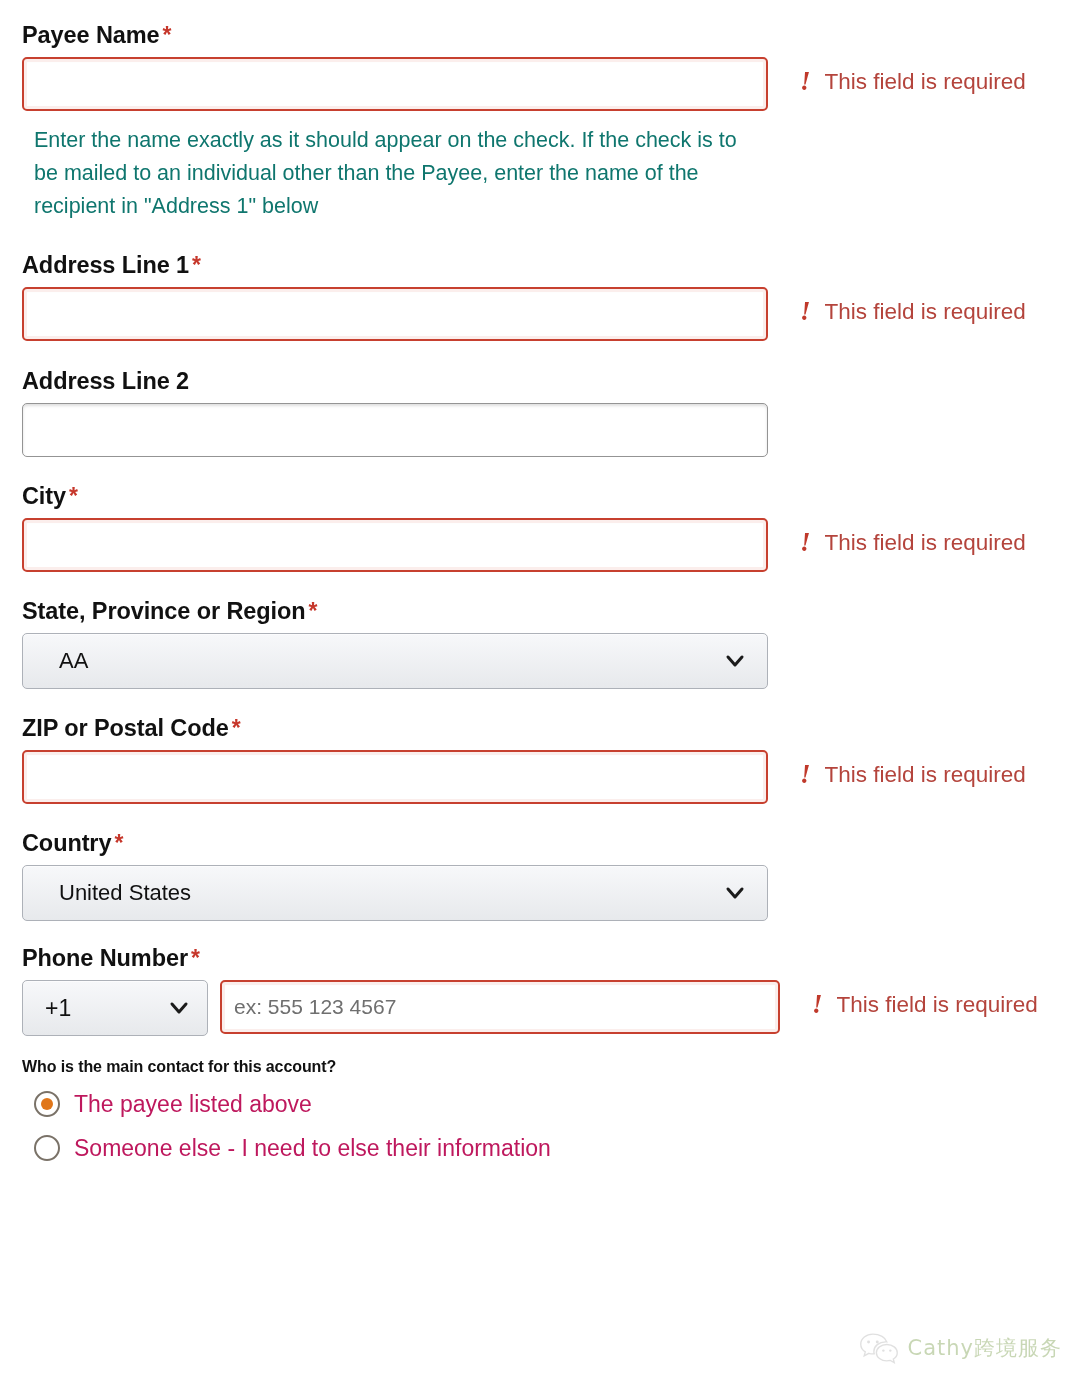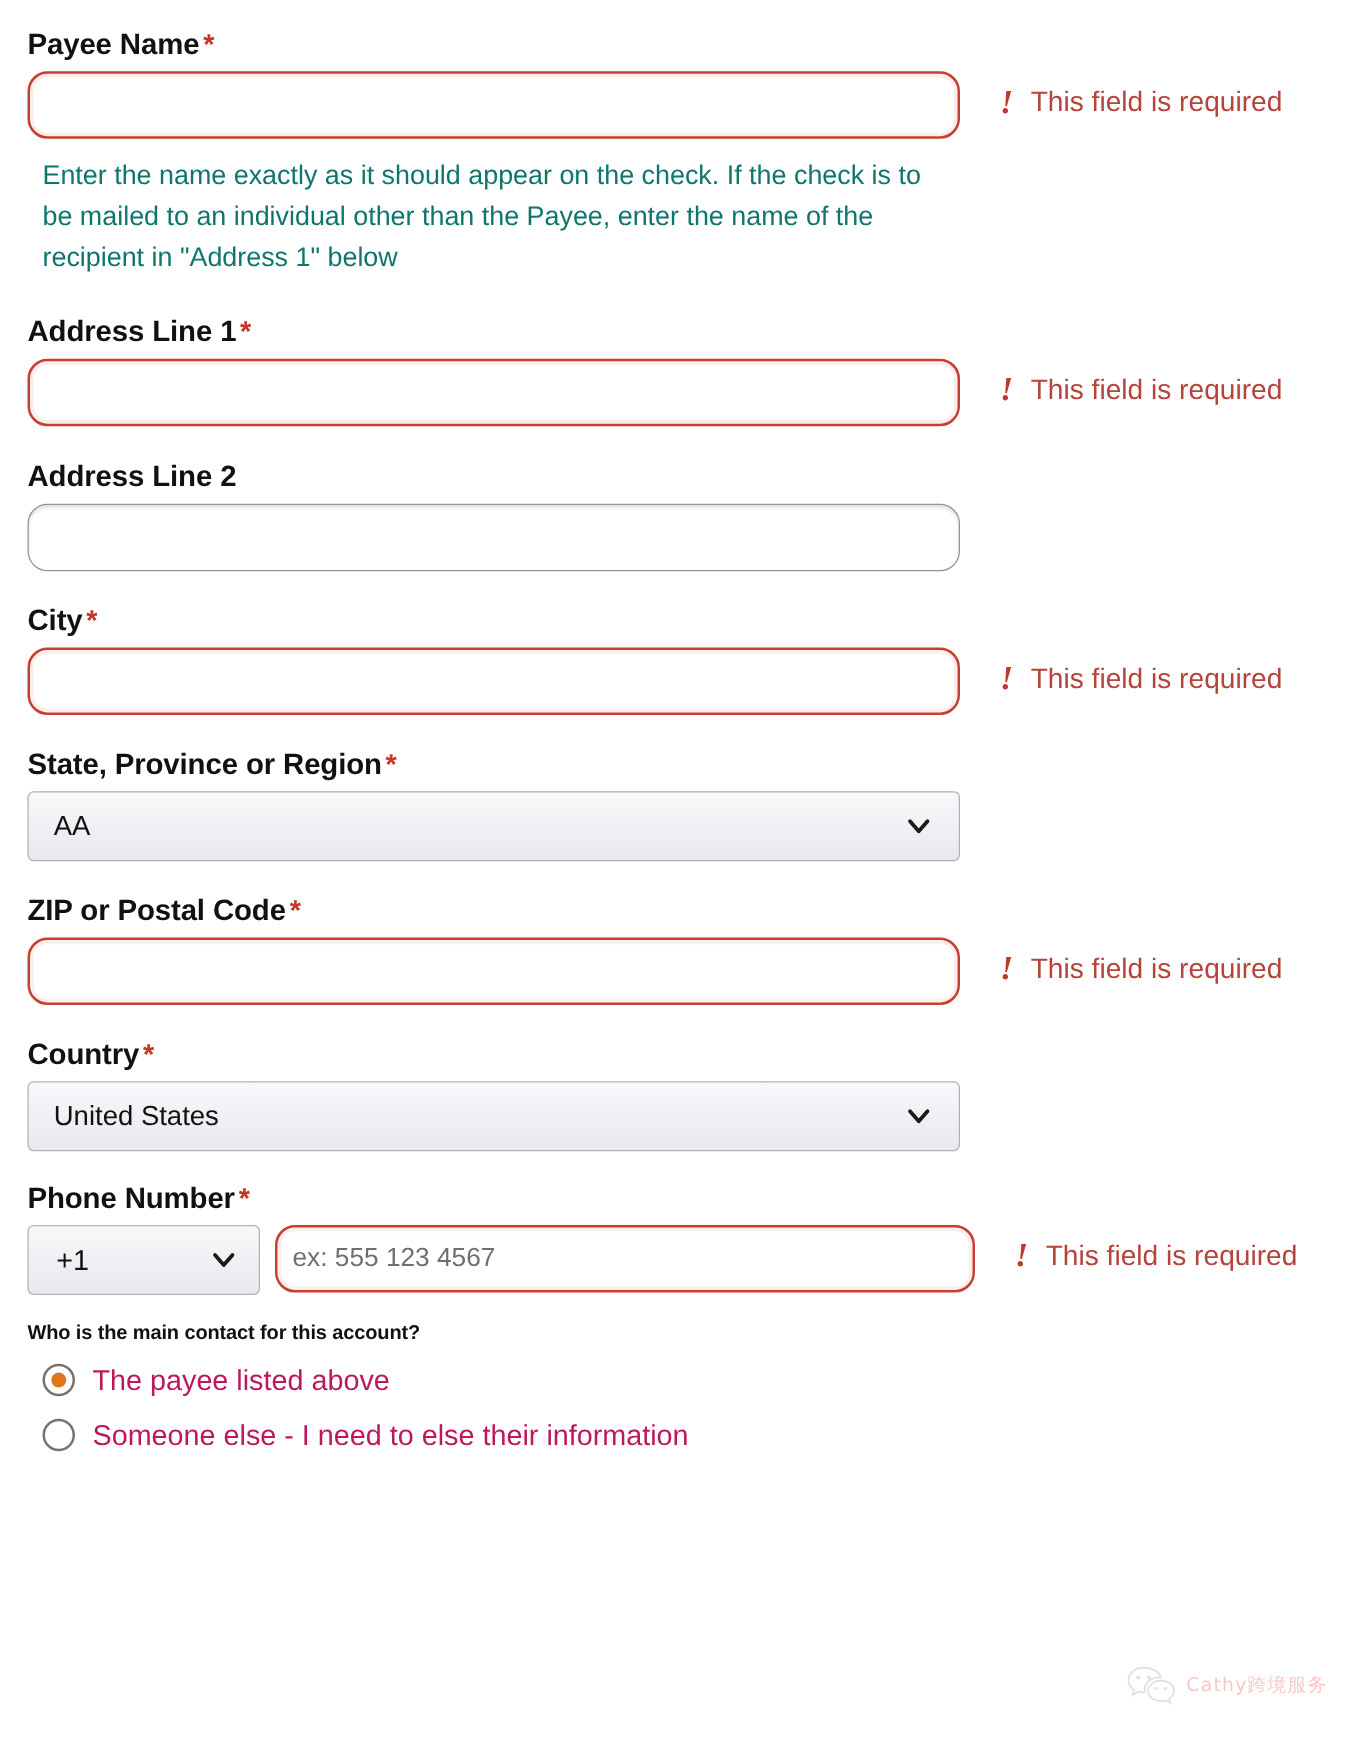--- a/index.html
+++ b/index.html
@@ -50,21 +50,21 @@
   .control-row {
     display: flex;
     align-items: flex-start;
   }
 
   
   .text-input {
     box-sizing: border-box;
     width: 746px;
     height: 54px;
-    border-radius: 16px;
+    border-radius: 5px;
     background: #ffffff;
     border: 1px solid #949494;
     box-shadow: inset 0 2px 3px rgba(0,0,0,0.13);
     font-family: "Liberation Sans", sans-serif;
     font-size: 21px;
     color: #111;
     padding: 0 12px;
     outline: none;
   }
   .text-input.error {
@@ -85,21 +85,21 @@
     border-radius: 5px;
     border: 1px solid #adb1b8;
     background: linear-gradient(to bottom, #f7f8fa 0%, #e7e9ec 100%);
     box-shadow: 0 1px 0 rgba(255,255,255,0.6) inset;
     display: flex;
     align-items: center;
   }
   .select-wrap .select-value {
     font-size: 22px;
     color: #111111;
-    padding-left: 20px;
+    padding-left: 36px;
     line-height: 1;
   }
   .chevron {
     position: absolute;
     right: 22px;
     top: 50%;
     transform: translateY(-50%);
     width: 20px;
     height: 20px;
     display: block;
@@ -195,22 +195,22 @@
   .watermark {
     position: absolute;
     right: 18px;
     bottom: 28px;
     display: flex;
     align-items: center;
     opacity: 0.30;
     pointer-events: none;
   }
   .watermark .wm-text {
-    font-size: 15px;
-    color: #ef4444;
+    font-size: 21px;
+    color: #4d7c0f;
     letter-spacing: 1px;
     margin-left: 8px;
     font-family: "DejaVu Sans", sans-serif;
   }
   .wm-logo { width: 40px; height: 34px; display:block; }
 </style>
 </head>
 <body>
 
 <div class="form-root">

